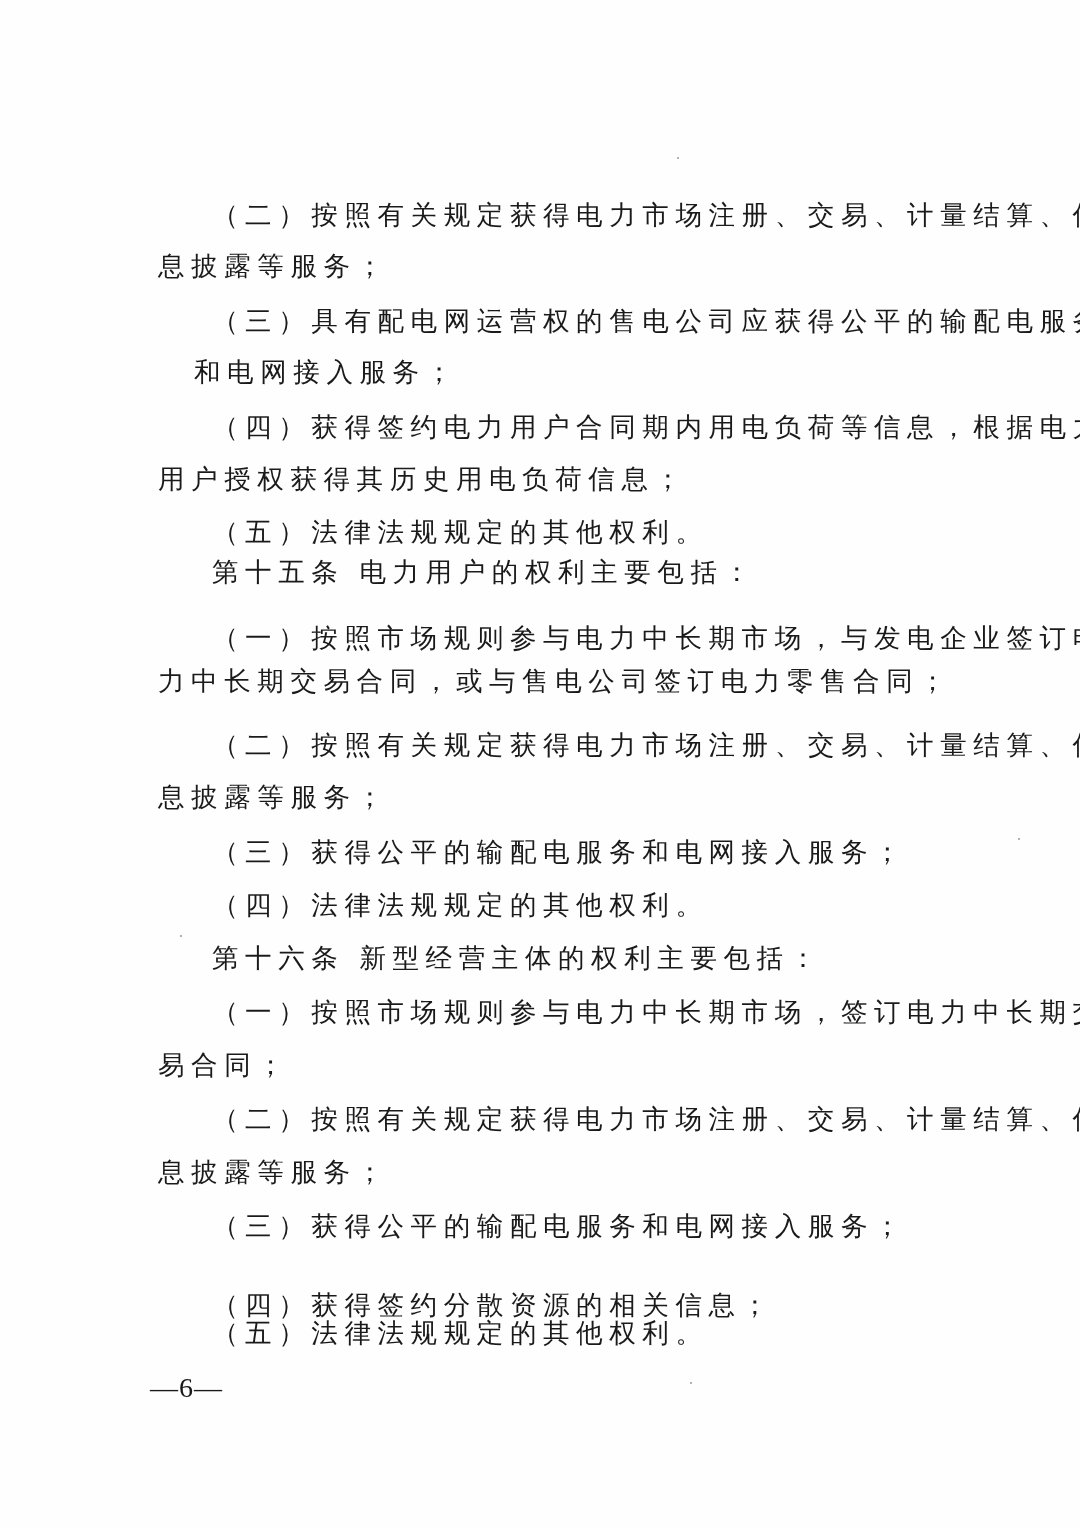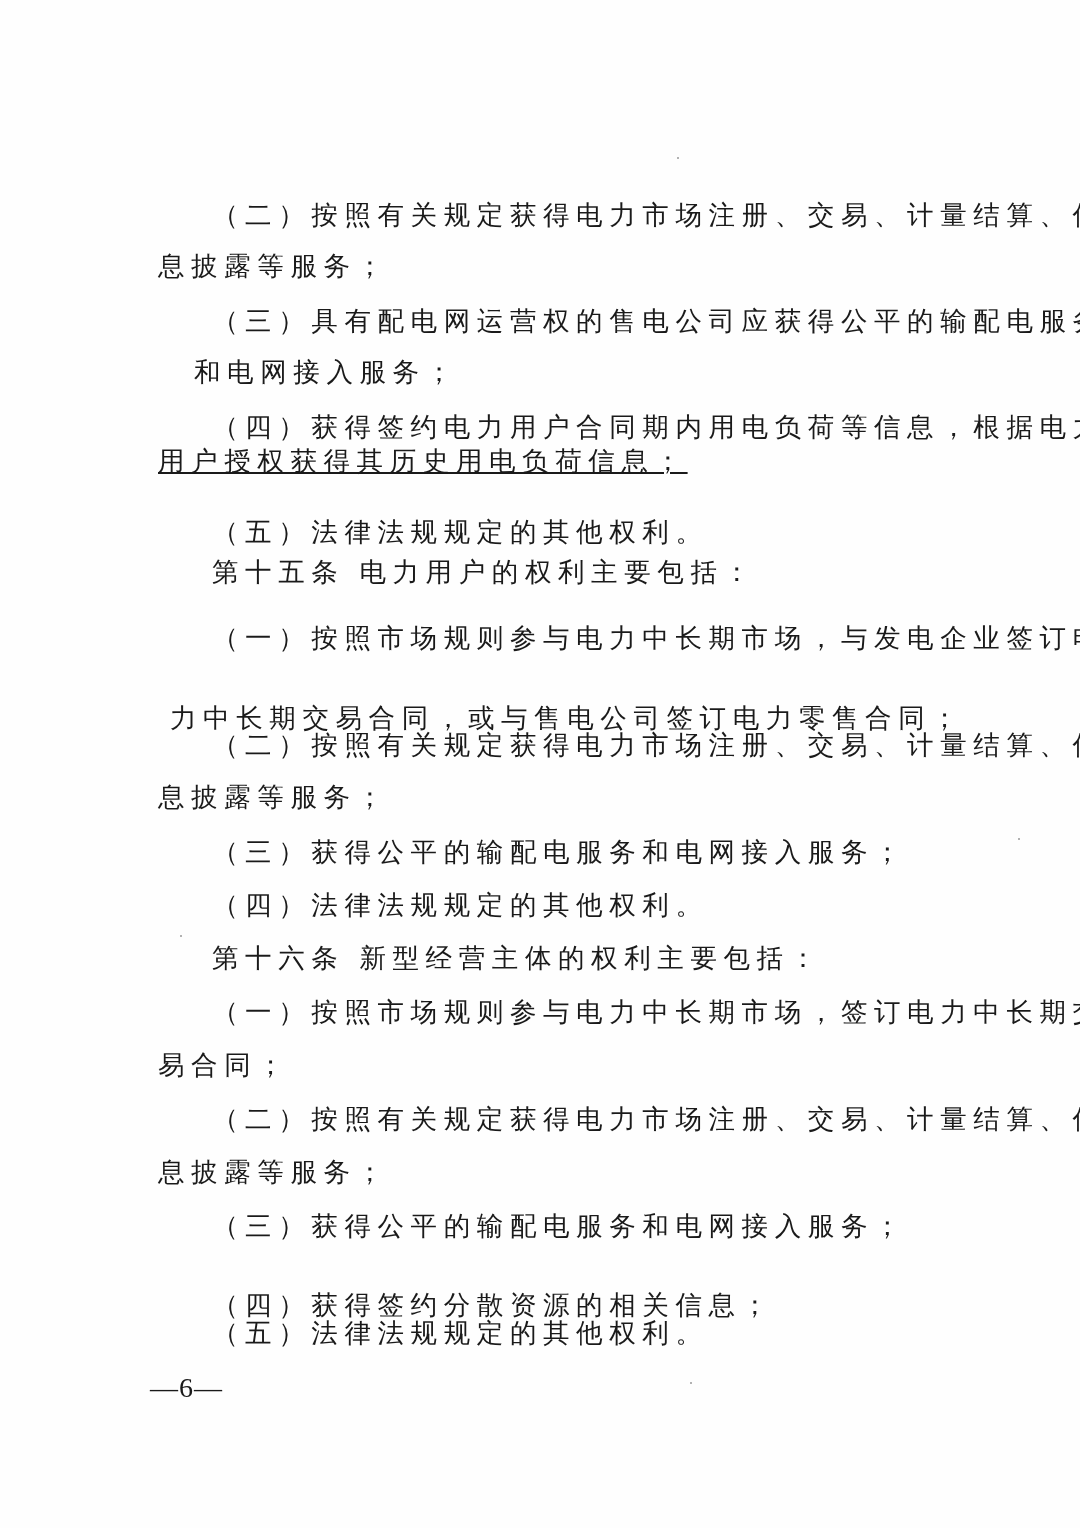--- a/index.html
+++ b/index.html
@@ -56,26 +56,26 @@
 </head>
 <body>
 
 <div class="page">
 
   <div class="line indent" style="top:195px;">（二）按照有关规定获得电力市场注册、交易、计量结算、信</div>
   <div class="line" style="top:246px;">息披露等服务；</div>
   <div class="line indent" style="top:301px;">（三）具有配电网运营权的售电公司应获得公平的输配电服务</div>
   <div class="line" style="top:352px;margin-left:36px;">和电网接入服务；</div>
   <div class="line indent" style="top:407px;">（四）获得签约电力用户合同期内用电负荷等信息，根据电力</div>
-  <div class="line" style="top:441px;text-decoration:underline;">用户授权获得其历史用电负荷信息；</div>
+  <div class="line" style="top:459px;">用户授权获得其历史用电负荷信息；</div>
   <div class="line indent" style="top:512px;">（五）法律法规规定的其他权利。</div>
 
   <div class="line indent" style="top:552px;">第十五条 电力用户的权利主要包括：</div>
   <div class="line indent" style="top:618px;">（一）按照市场规则参与电力中长期市场，与发电企业签订电</div>
-  <div class="line" style="top:698px;margin-left:12px;">力中长期交易合同，或与售电公司签订电力零售合同；</div>
+  <div class="line" style="top:661px;">力中长期交易合同，或与售电公司签订电力零售合同；</div>
   <div class="line indent" style="top:725px;">（二）按照有关规定获得电力市场注册、交易、计量结算、信</div>
   <div class="line" style="top:777px;">息披露等服务；</div>
   <div class="line indent" style="top:832px;">（三）获得公平的输配电服务和电网接入服务；</div>
   <div class="line indent" style="top:938px;">第十六条 新型经营主体的权利主要包括：</div>
 
   <div class="line indent" style="top:885px;">（四）法律法规规定的其他权利。</div>
   <div class="line indent" style="top:992px;">（一）按照市场规则参与电力中长期市场，签订电力中长期交</div>
   <div class="line" style="top:1045px;">易合同；</div>
   <div class="line indent" style="top:1099px;">（二）按照有关规定获得电力市场注册、交易、计量结算、信</div>
   <div class="line" style="top:1152px;">息披露等服务；</div>

